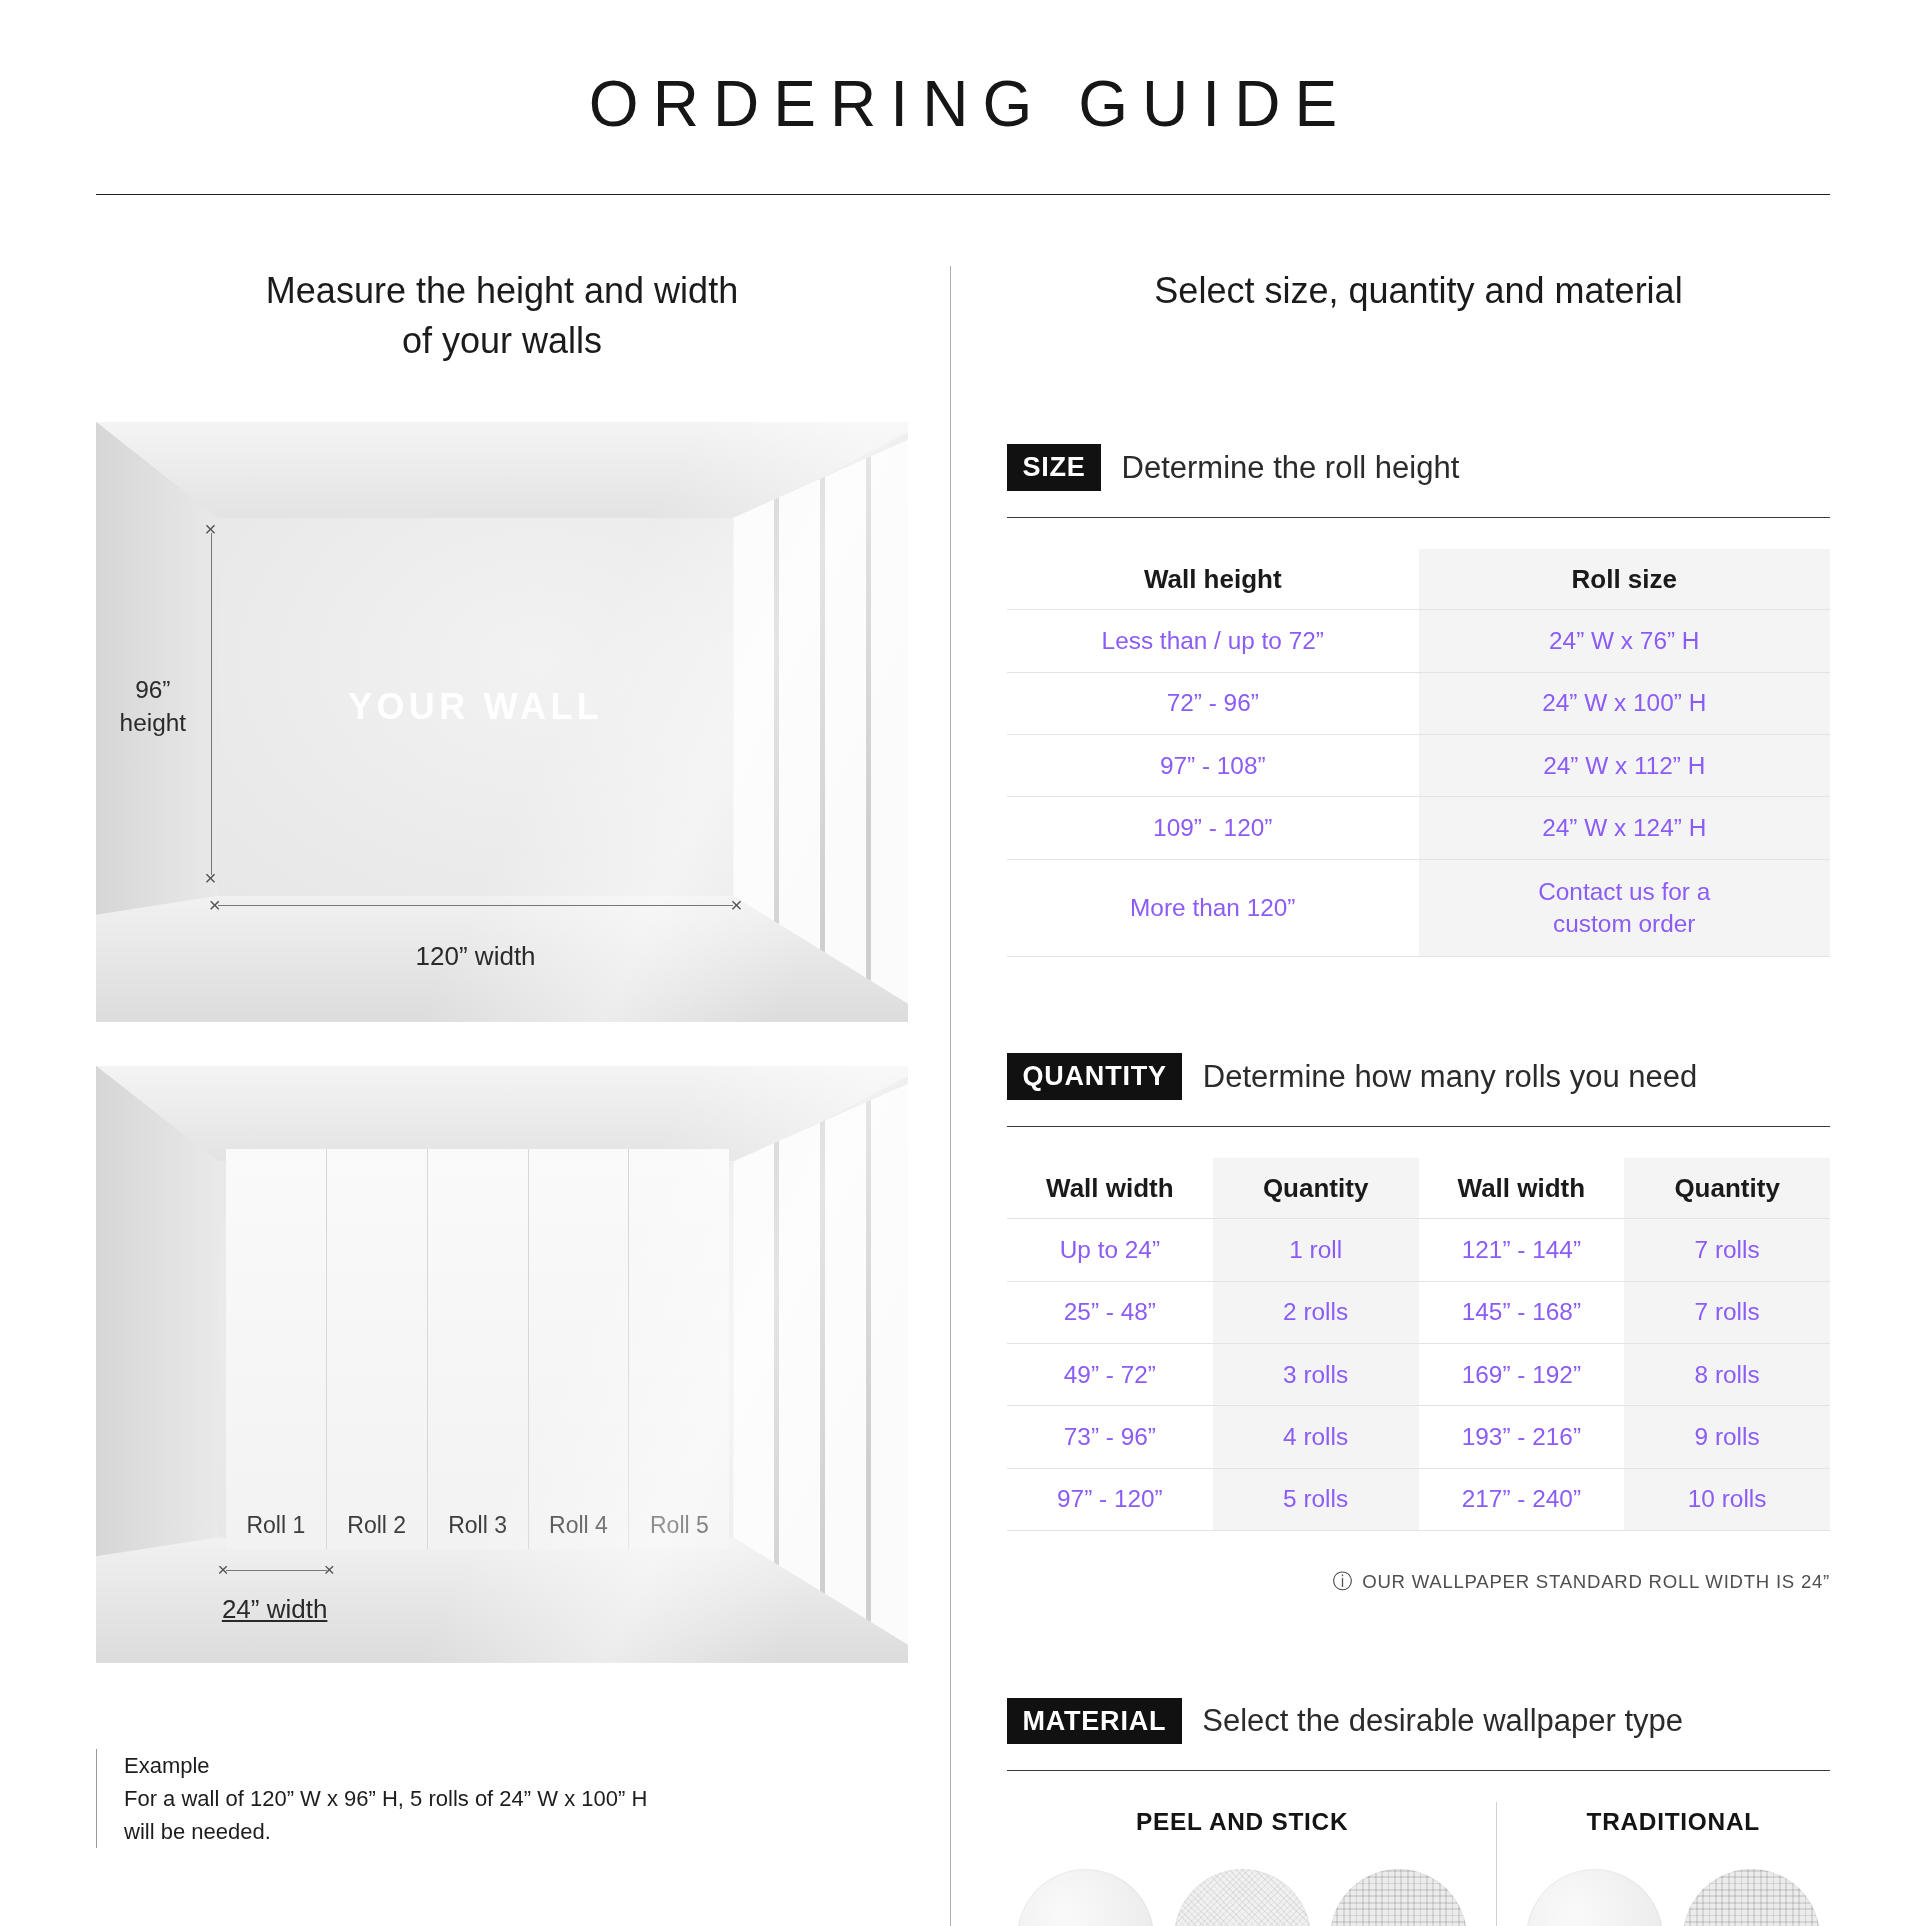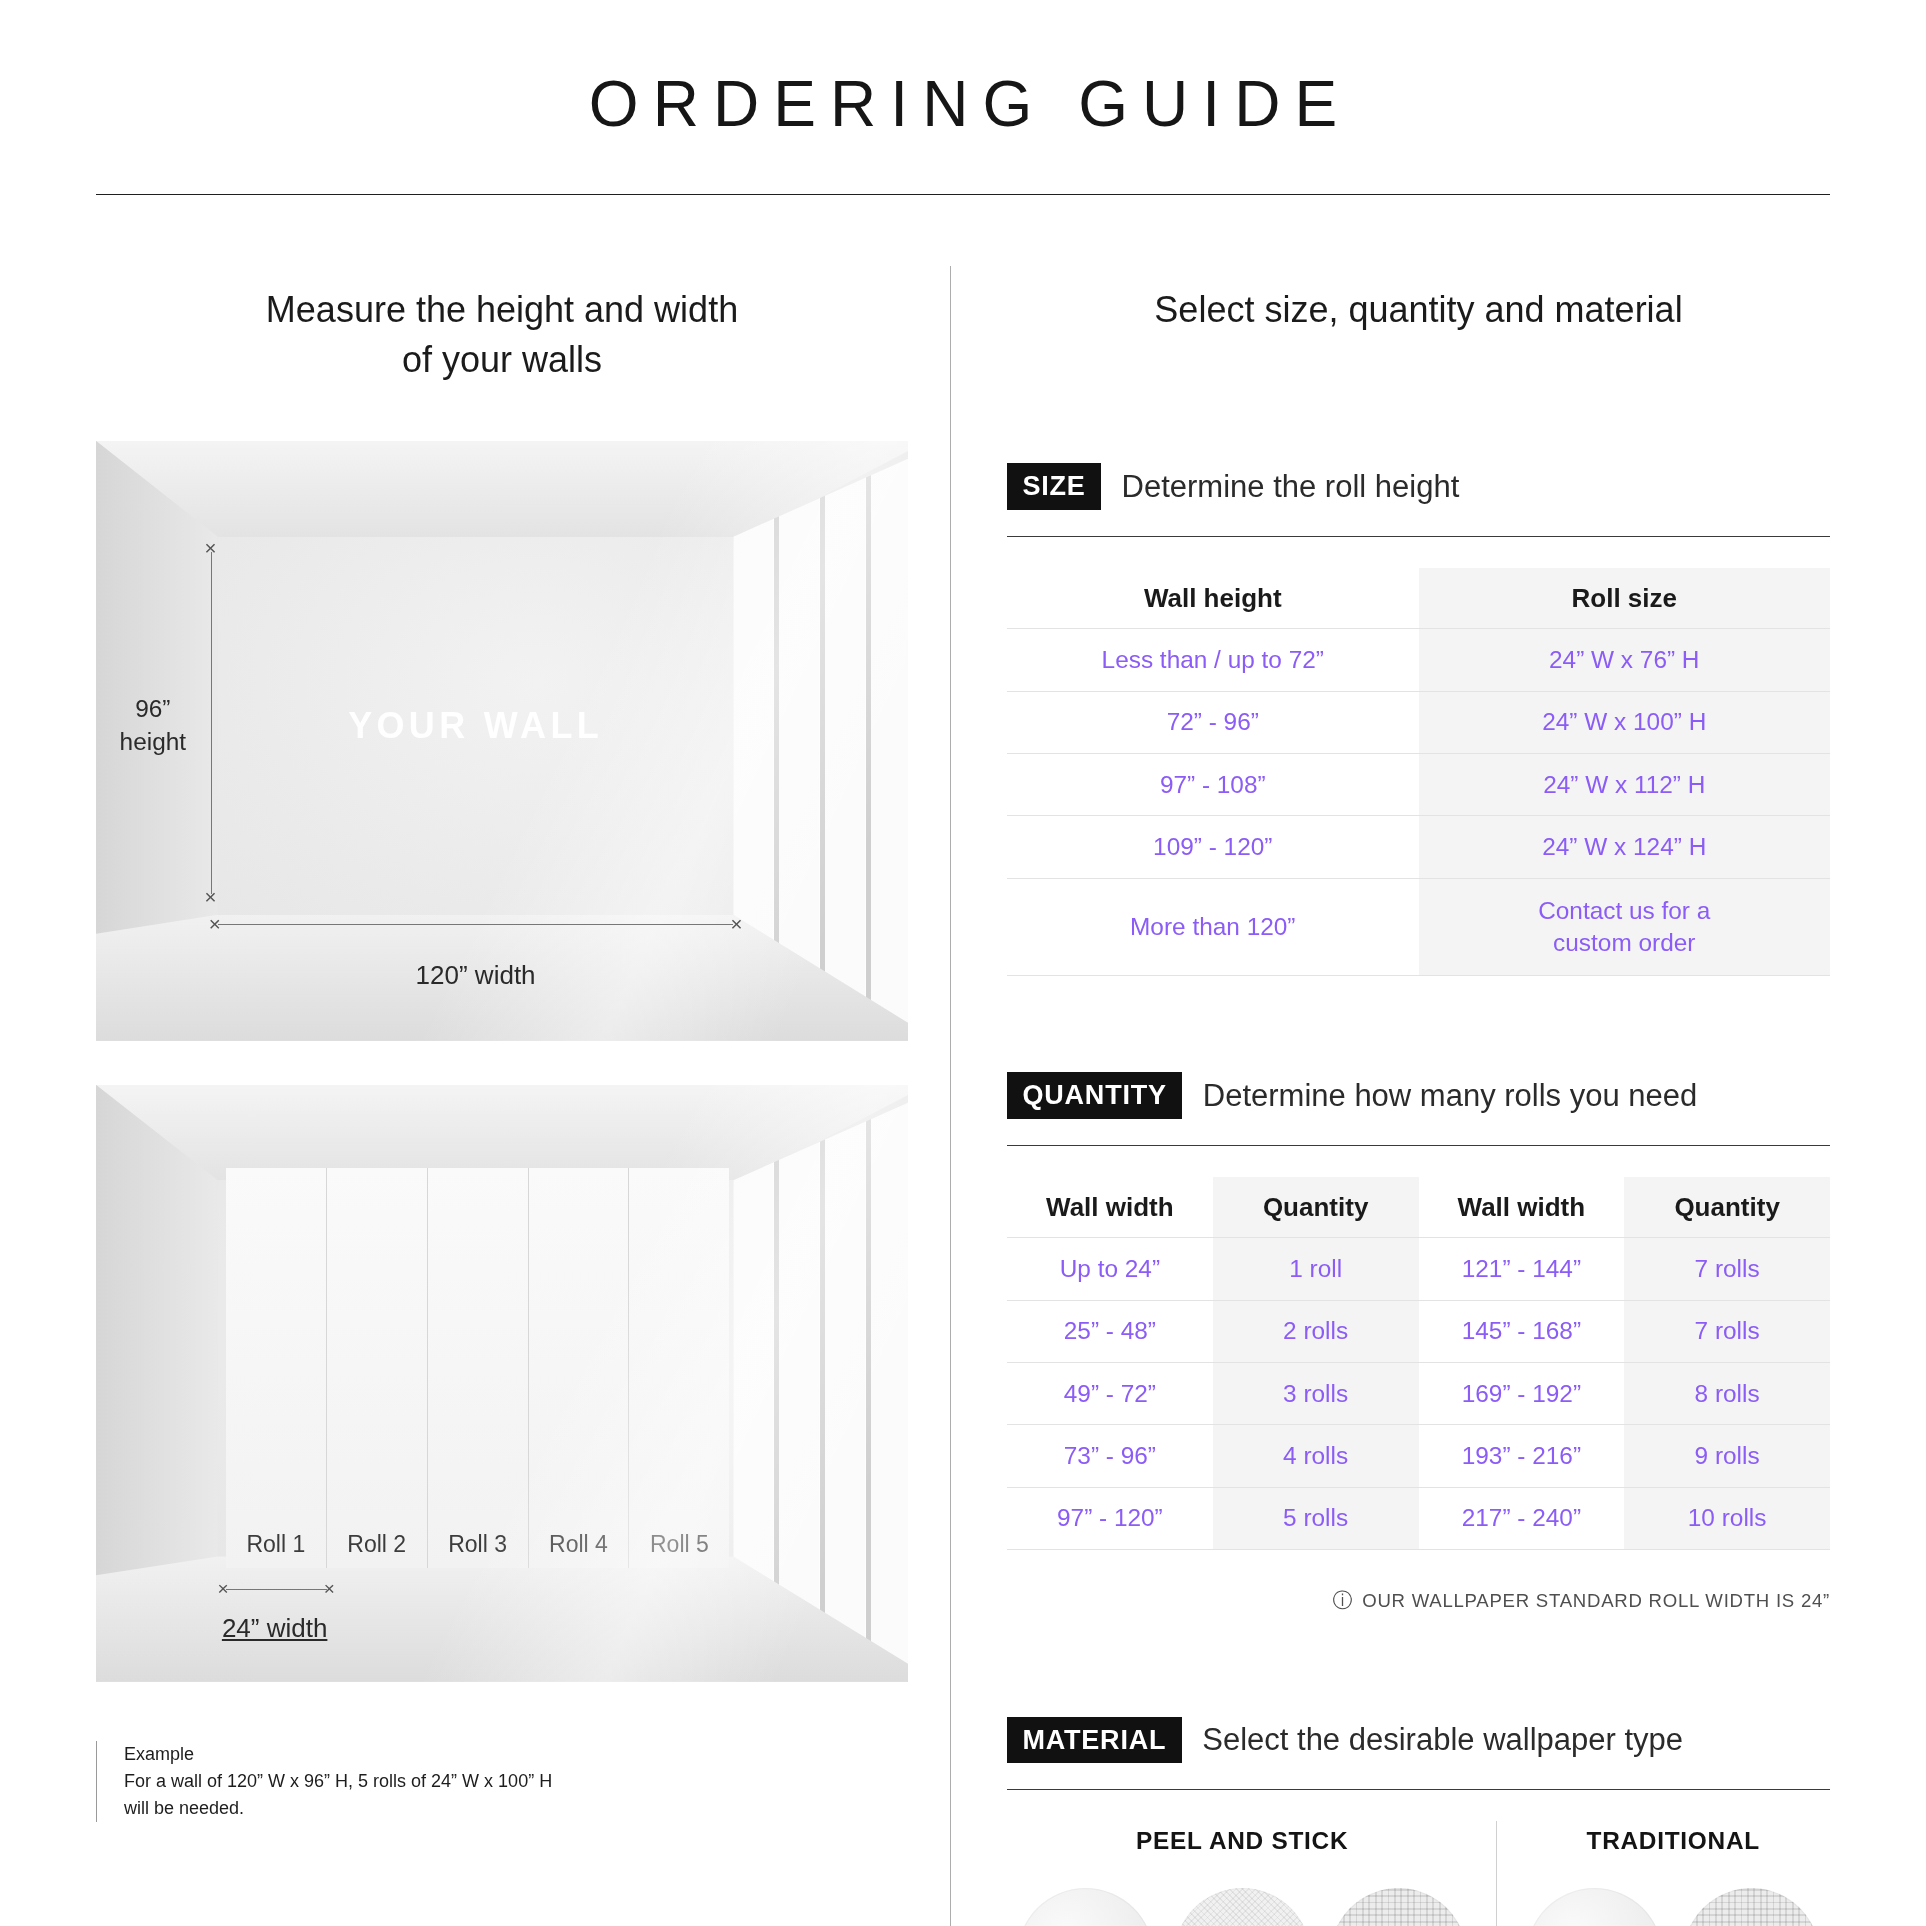--- a/index.html
+++ b/index.html
@@ -11,21 +11,21 @@
   
   .title { text-align:center; margin-top:67px; font-size:64px; font-weight:400; letter-spacing:0.22em; color:#161616; text-indent:0.22em; }
   .rule { border:none; height:0; }
   .title-rule { border-top:1.9px solid #1f1f1f; margin:53px 96px 0 96px; }
 
   
   .columns { display:flex; flex:1; padding:0 96px; margin-top:71px; align-items:stretch; }
   .col-left { flex:0 0 855px; padding-right:42px; border-right:1.3px solid #adadad; }
   .col-right { flex:1; padding-left:56px; }
 
-  .col-heading { font-size:36px; font-weight:400; color:#1b1b1b; text-align:center; line-height:1.4;margin-top:19px; }
+  .col-heading { font-size:36px; font-weight:400; color:#1b1b1b; text-align:center; line-height:1.4; }
   .col-heading .line { display:block; }
   .left-heading { margin-bottom:55px; }
   .right-heading { margin-bottom:128px; }
 
   
   .room { position:relative; width:100%; background:#e6e6e6; overflow:hidden; }
   .room1 { height:600px; margin-bottom:44px; }
   .room2 { height:597px; }
 
   .r-ceiling { position:absolute; left:0; top:0; width:100%; height:17%;
@@ -63,21 +63,21 @@
     display:flex; align-items:flex-end; justify-content:center; padding-bottom:10.3px; }
   .panel:last-child { border-right:none; }
   .panel-label { font-size:23px; color:#3c3c3c; }
 
   .dim-24 { left:16%; top:84.5%; width:12.4%; height:0; border-top:1.3px solid #777; }
   .dim-24::before, .dim-24::after { content:"×"; position:absolute; top:-11px; font-size:19px; color:#555; line-height:1; }
   .dim-24::before { left:-8.3px; } .dim-24::after { right:-8.3px; }
   .dim-24-label { position:absolute; left:9%; width:26%; top:88.5%; text-align:center; font-size:26px; color:#2a2a2a;text-decoration:underline; }
 
   
-  .example { margin-top:59px; padding-left:27px; border-left:1.9px solid #9a9a9a; font-size:18px; color:#1d1d1d; line-height:1.5; }
+  .example { margin-top:86px; padding-left:27px; border-left:1.9px solid #9a9a9a; font-size:22px; color:#1d1d1d; line-height:1.5; }
 
   .preline { white-space:pre-line; }
 
   
   .sec-head { display:flex; align-items:center; gap:20.5px; padding-bottom:26px; border-bottom:1.3px solid #3a3a3a; }
   .badge { background:#111111; color:#ffffff; font-weight:700; font-size:27px; letter-spacing:0.03em; padding:7.7px 15.4px; }
   .subtitle { font-size:31px; color:#2b2b2b; }
 
   .sec-quantity { margin-top:96px; }
   .sec-material { margin-top:103px; }

